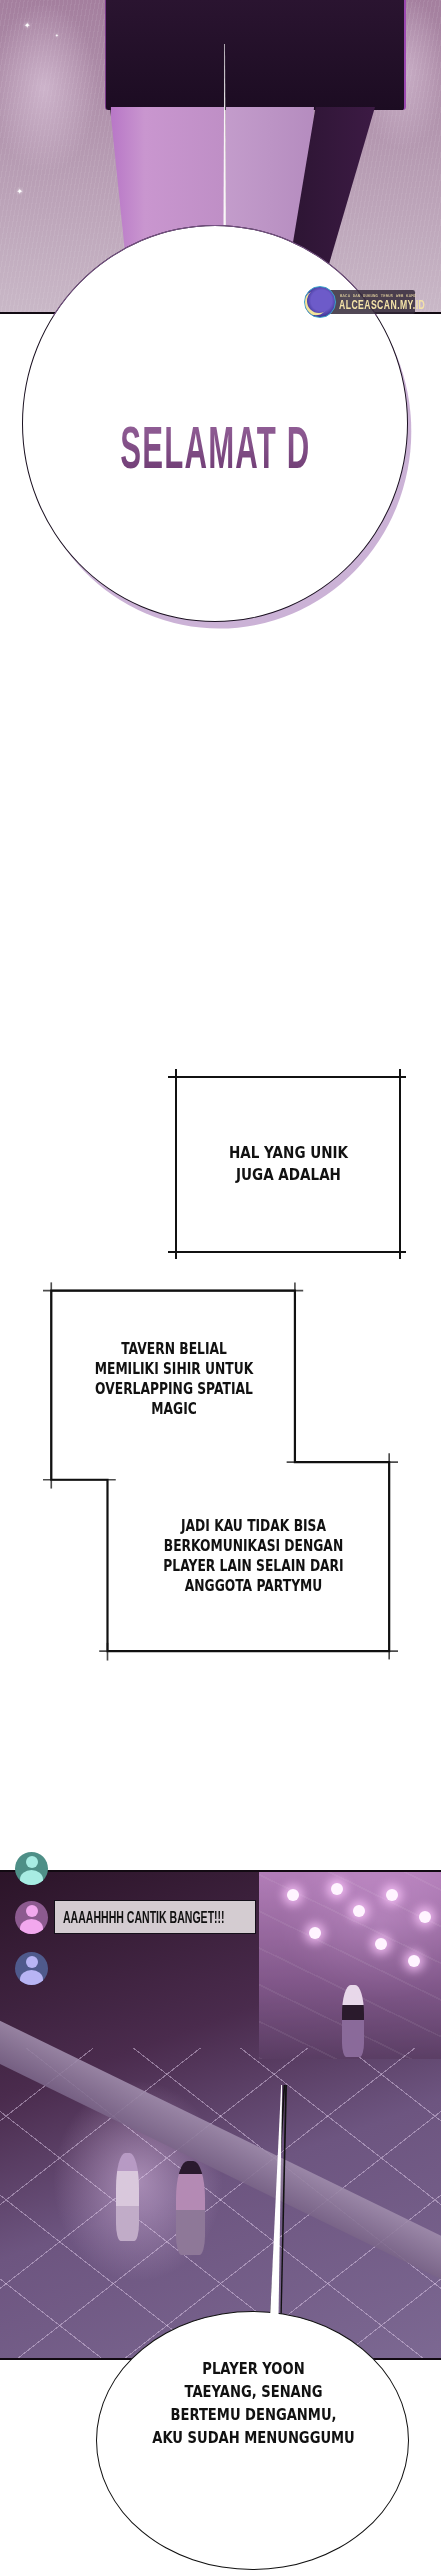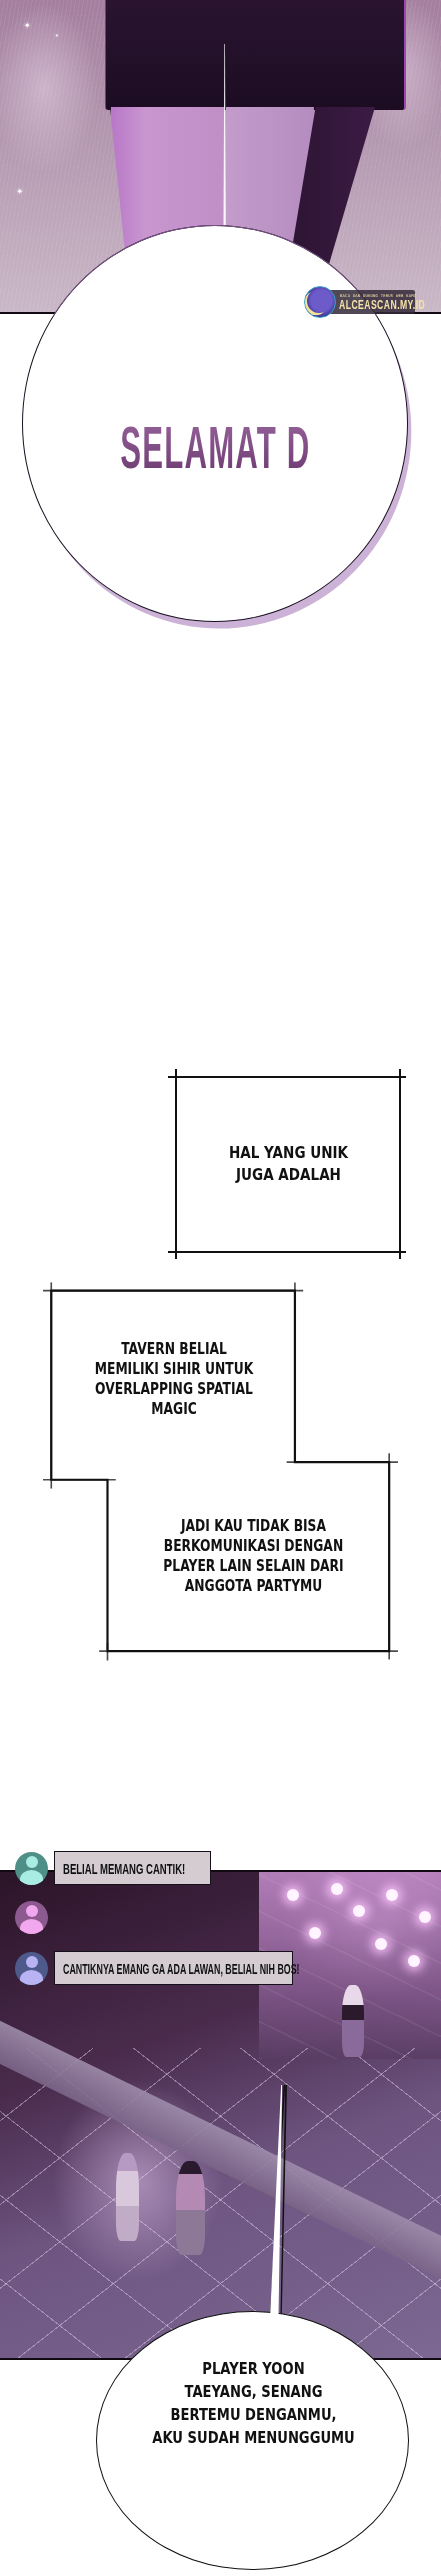--- a/index.html
+++ b/index.html
@@ -187,37 +187,34 @@
   <div class="figure" style="left:342px;top:113px;width:22px;height:72px;background:linear-gradient(180deg,#e8d8ea 0 28%,#2a1a2c 28% 48%,#8a6a9a 48%);"></div>
   <div class="figure" style="left:116px;top:281px;width:23px;height:88px;background:linear-gradient(180deg,#b79ac4 0 20%,#d9c8dc 20% 60%,#c1acc8 60%);"></div>
   <div class="figure" style="left:176px;top:289px;width:29px;height:94px;background:linear-gradient(180deg,#2a1a2e 0 14%,#b48ab4 14% 52%,#8e7898 52%);"></div>
 </div>
 
 <div class="chat-row" style="top:1851px;width:198px;">
   <div class="avatar" style="background:#4e8f87;">
     <div class="head" style="background:#a8ece3;"></div>
     <div class="body" style="background:#a8ece3;"></div>
   </div>
-  <div class="chat-bubble" style="width:157px;">
-    <div class="chat-text">BELIAL MEMANG CANTIK!</div>
-  </div>
 </div>
 <div class="chat-row" style="top:1900px;width:243px;">
   <div class="avatar" style="background:#8c5a8f;">
     <div class="head" style="background:#f2a8ee;"></div>
     <div class="body" style="background:#f2a8ee;"></div>
   </div>
+  <div class="chat-bubble" style="width:202px;">
+    <div class="chat-text" style="font-size:17px;">AAAAHHHH CANTIK BANGET!!!</div>
+  </div>
 </div>
 <div class="chat-row" style="top:1951px;width:281px;">
   <div class="avatar" style="background:#4f5a8c;">
     <div class="head" style="background:#b8b4f4;"></div>
     <div class="body" style="background:#b8b4f4;"></div>
-  </div>
-  <div class="chat-bubble" style="width:239px;">
-    <div class="chat-text" style="font-size:14.3px;top:7.7px;">CANTIKNYA EMANG GA ADA LAWAN, BELIAL NIH BOS!</div>
   </div>
 </div>
 
 <div id="bubble-2-tail-l" class="abs"></div>
 <div id="bubble-2-tail-r" class="abs"></div>
 <div id="bubble-2" class="abs"></div>
 <div id="bubble-2-tail" class="abs"></div>
 <div id="speech-2" class="abs narr-text" style="font-size:16px;line-height:23px;">
   <div>PLAYER YOON</div>
   <div>TAEYANG, SENANG</div>

